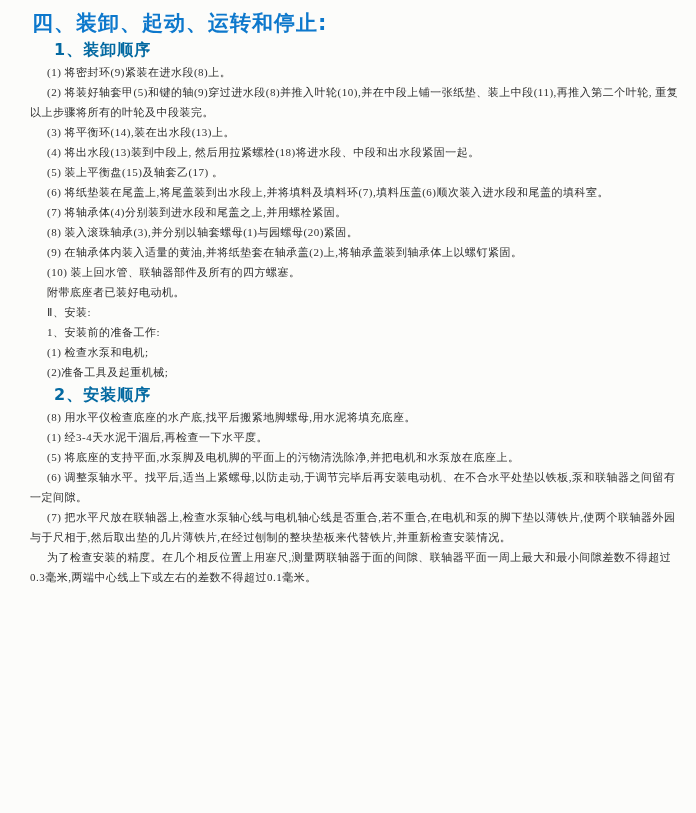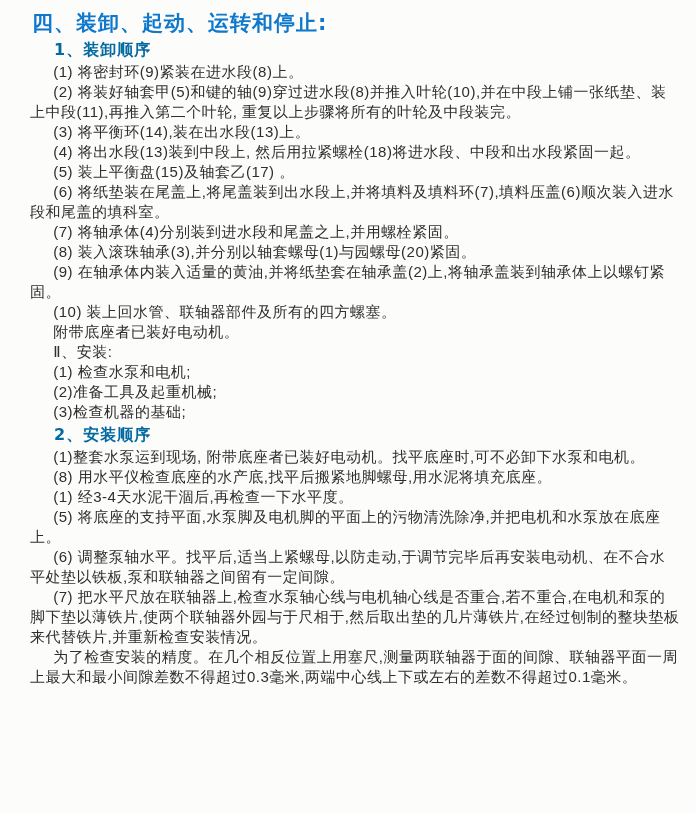--- a/index.html
+++ b/index.html
@@ -28,22 +28,22 @@
   .section-heading {
     font-family: "DejaVu Sans", "Liberation Sans", sans-serif;
     font-weight: bold;
     font-size: 16px;
     line-height: 21px;
     color: #0369a1;
     letter-spacing: 1px;
     margin: 2px 0 2px 24px;
   }
   .body-par {
-    font-family: Liberation Sans, sans-serif;
-    font-size: 15px;
+    font-family: Liberation Serif, serif;
+    font-size: 11px;
     line-height: 20px;
     color: #2e2e2e;
     margin: 0;
     text-indent: 1.55em;
     letter-spacing: 0.5px;
   }
 </style>
 </head>
 <body>
 
@@ -58,28 +58,27 @@
     <p class="body-par">(3) 将平衡环(14),装在出水段(13)上。</p>
     <p class="body-par">(4) 将出水段(13)装到中段上, 然后用拉紧螺栓(18)将进水段、中段和出水段紧固一起。</p>
     <p class="body-par">(5) 装上平衡盘(15)及轴套乙(17) 。</p>
     <p class="body-par">(6) 将纸垫装在尾盖上,将尾盖装到出水段上,并将填料及填料环(7),填料压盖(6)顺次装入进水段和尾盖的填科室。</p>
     <p class="body-par">(7) 将轴承体(4)分别装到进水段和尾盖之上,并用螺栓紧固。</p>
     <p class="body-par">(8) 装入滚珠轴承(3),并分别以轴套螺母(1)与园螺母(20)紧固。</p>
     <p class="body-par">(9) 在轴承体内装入适量的黄油,并将纸垫套在轴承盖(2)上,将轴承盖装到轴承体上以螺钉紧固。</p>
     <p class="body-par">(10) 装上回水管、联轴器部件及所有的四方螺塞。</p>
     <p class="body-par">附带底座者已装好电动机。</p>
     <p class="body-par">Ⅱ、安装:</p>
+    <p class="body-par">1、安装前的准备工作:</p>
     <p class="body-par">(1) 检查水泵和电机;</p>
     <p class="body-par">(2)准备工具及起重机械;</p>
-    <p class="body-par">(3)检查机器的基础;</p>
   </section>
 
   <section>
     <h2 class="section-heading">2、安装顺序</h2>
-    <p class="body-par">(1)整套水泵运到现场, 附带底座者已装好电动机。找平底座时,可不必卸下水泵和电机。</p>
     <p class="body-par">(8) 用水平仪检查底座的水产底,找平后搬紧地脚螺母,用水泥将填充底座。</p>
     <p class="body-par">(1) 经3-4天水泥干涸后,再检查一下水平度。</p>
     <p class="body-par">(5) 将底座的支持平面,水泵脚及电机脚的平面上的污物清洗除净,并把电机和水泵放在底座上。</p>
     <p class="body-par">(6) 调整泵轴水平。找平后,适当上紧螺母,以防走动,于调节完毕后再安装电动机、在不合水平处垫以铁板,泵和联轴器之间留有一定间隙。</p>
     <p class="body-par">(7) 把水平尺放在联轴器上,检查水泵轴心线与电机轴心线是否重合,若不重合,在电机和泵的脚下垫以薄铁片,使两个联轴器外园与于尺相于,然后取出垫的几片薄铁片,在经过刨制的整块垫板来代替铁片,并重新检查安装情况。</p>
     <p class="body-par">为了检查安装的精度。在几个相反位置上用塞尺,测量两联轴器于面的间隙、联轴器平面一周上最大和最小间隙差数不得超过0.3毫米,两端中心线上下或左右的差数不得超过0.1毫米。</p>
   </section>
 
 </div>
 

